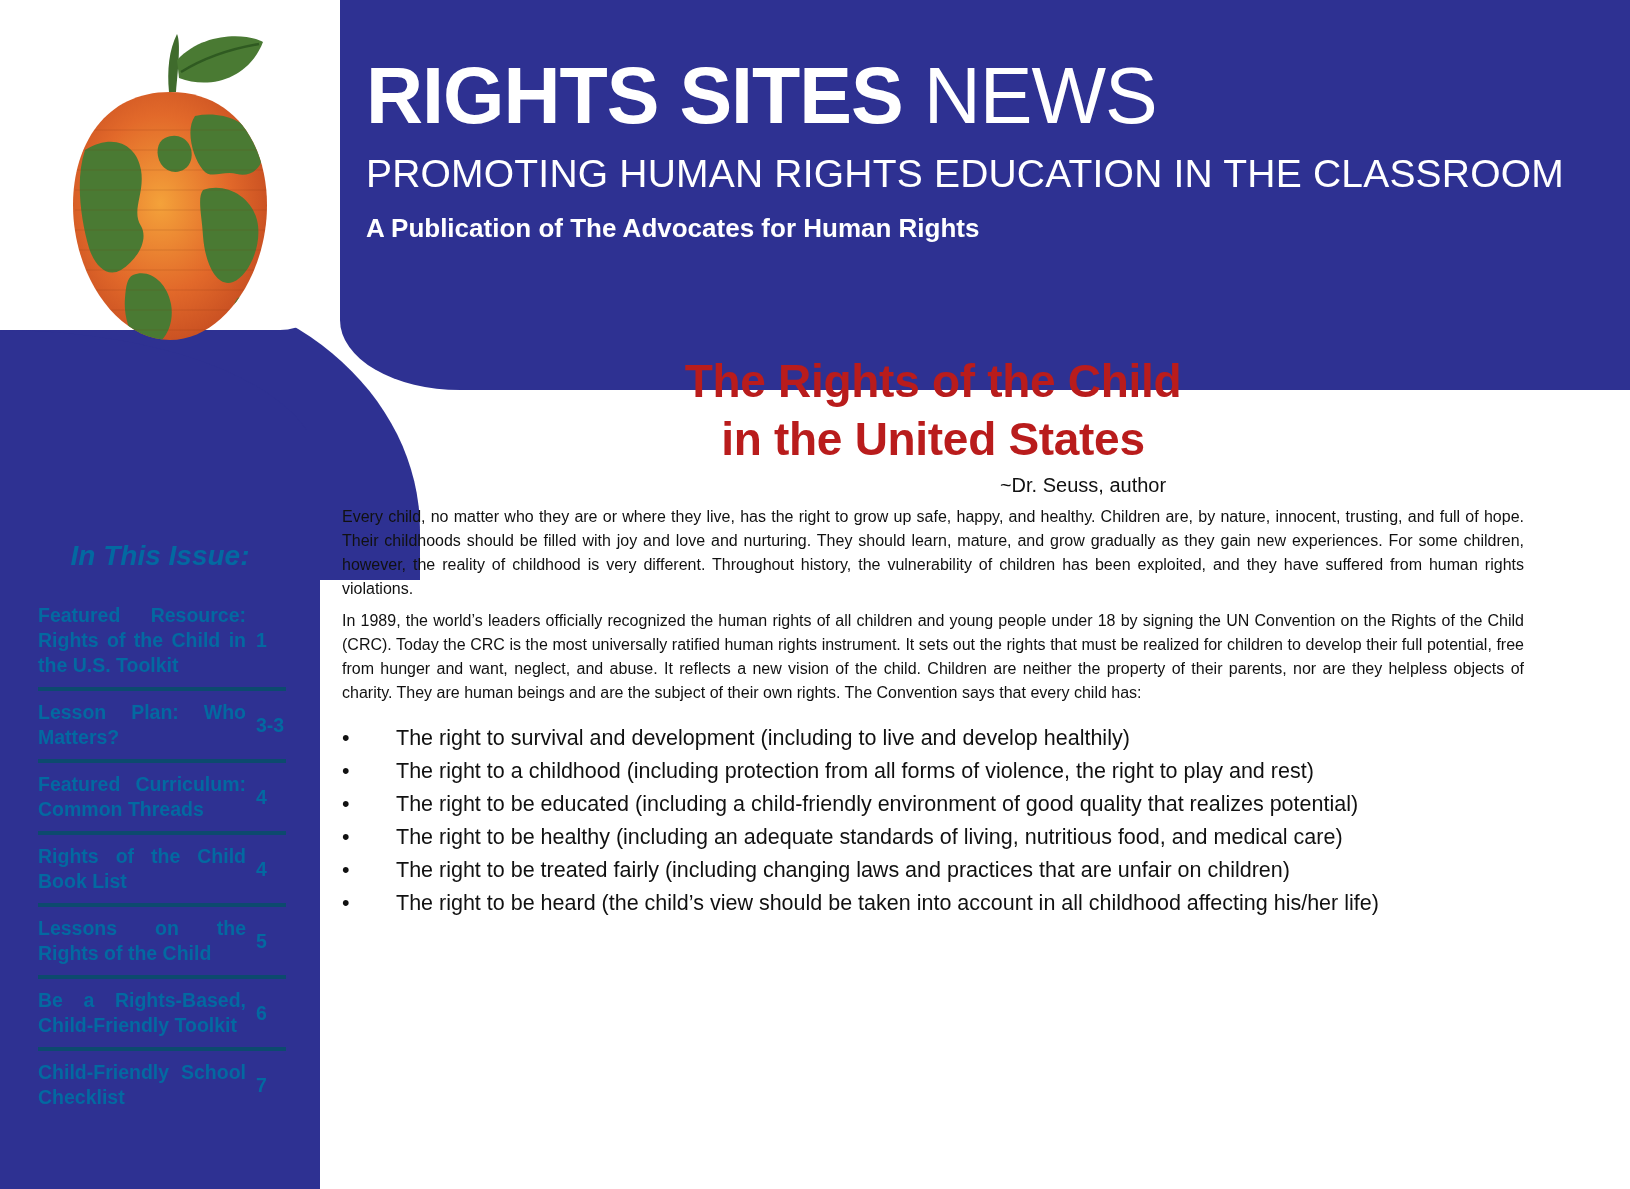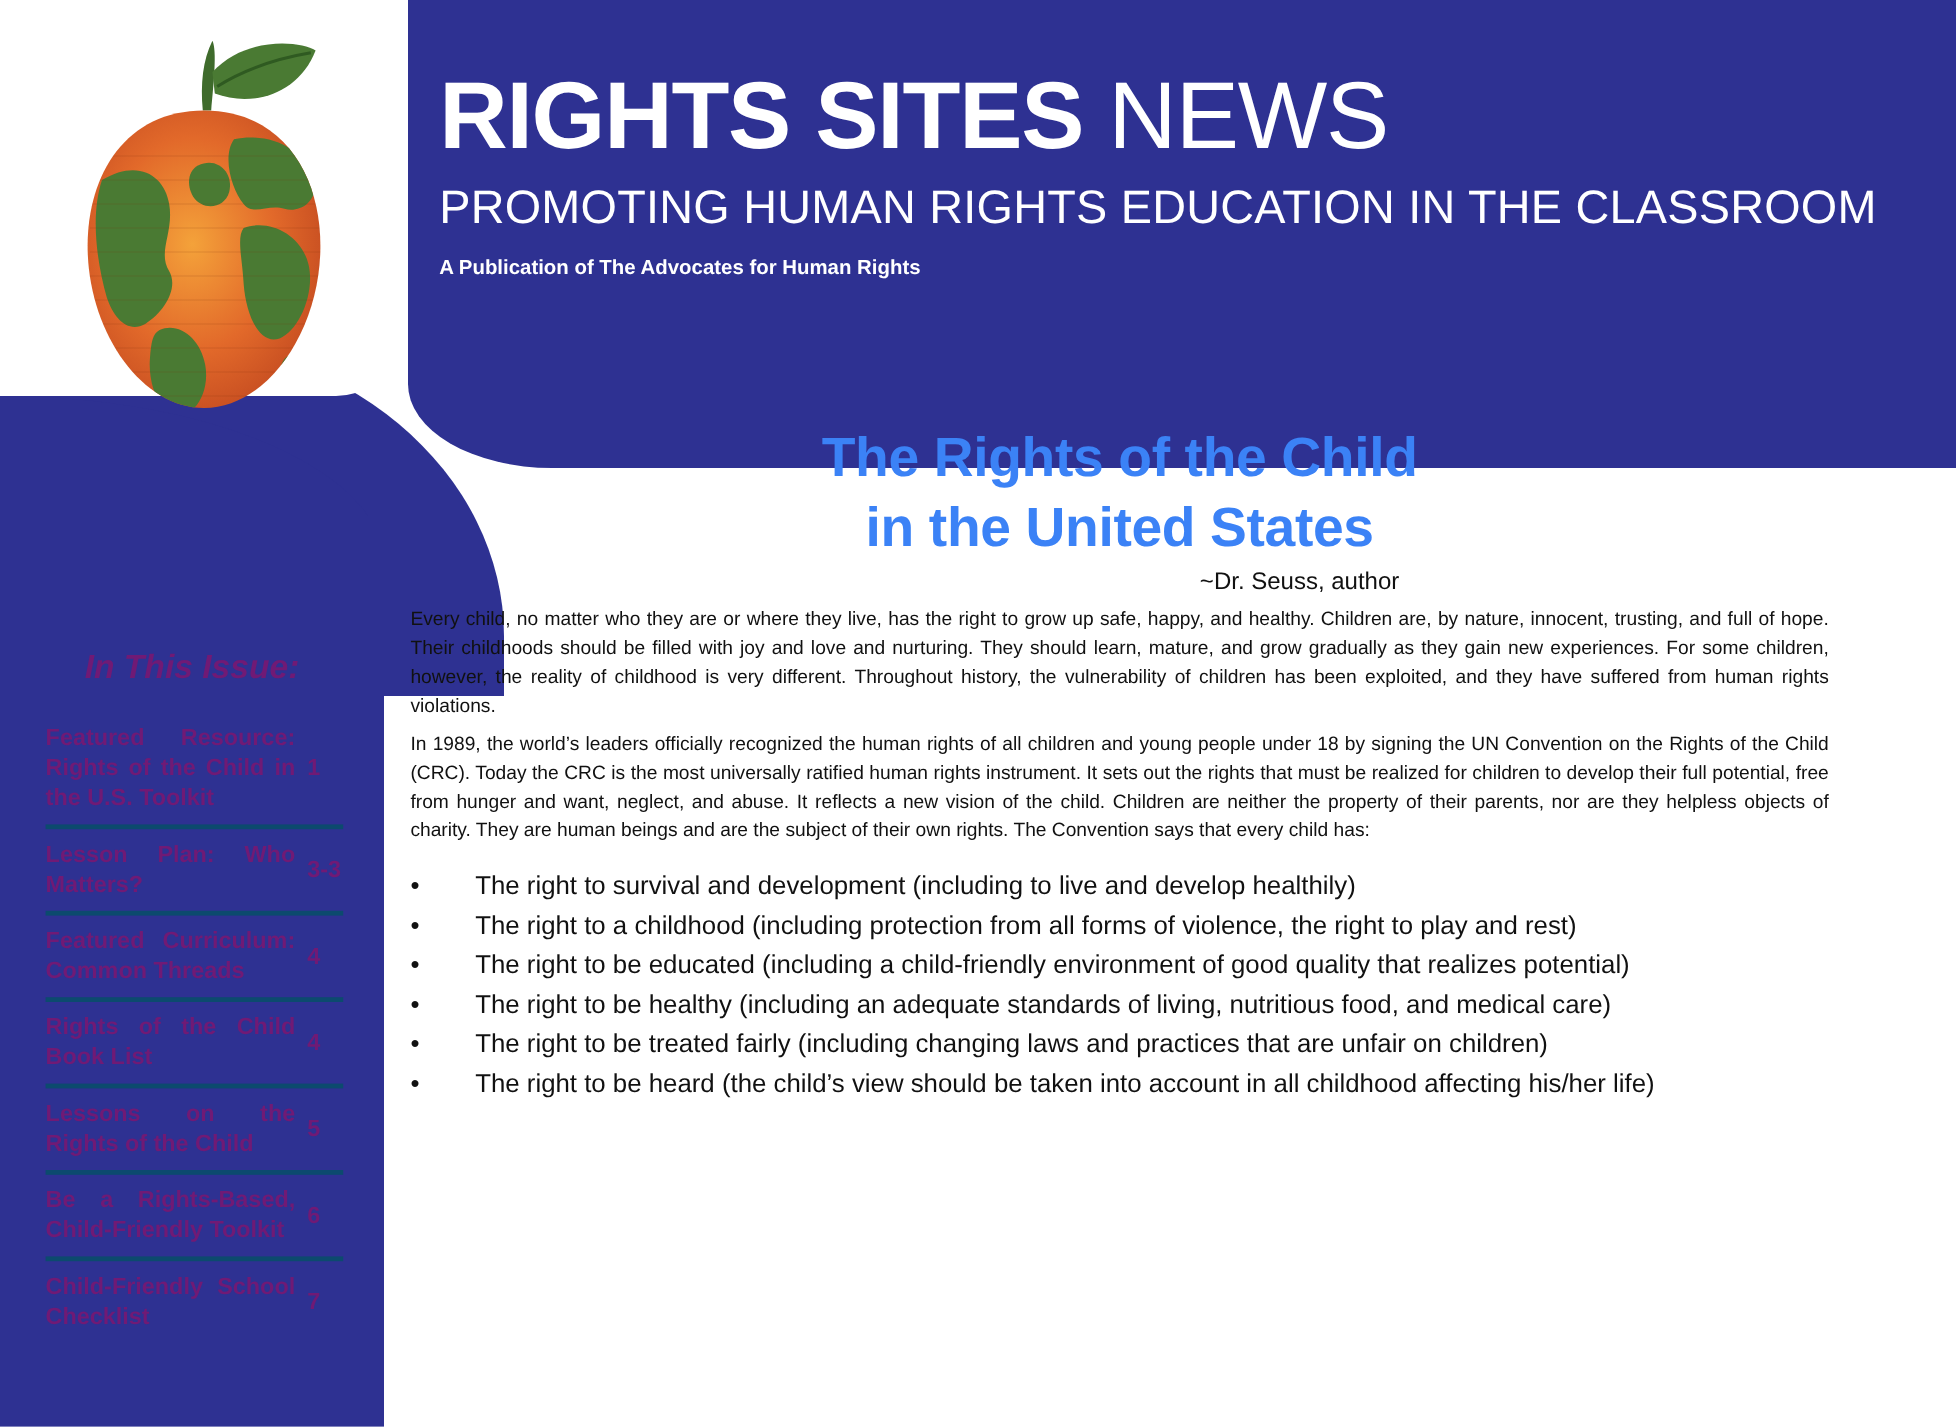--- a/index.html
+++ b/index.html
@@ -67,26 +67,26 @@
     font-size:79px;line-height:88px;letter-spacing:-1px;
     font-weight:400;
     white-space:nowrap;
   }
   .title-bold{font-weight:700;}
   .subtitle{
     font-size:39px;letter-spacing:.2px;margin-top:12px;font-weight:400;
     white-space:nowrap;
   }
   .publisher{
-    font-size:17px;margin-top:17px;font-weight:700;white-space:nowrap;
+    font-size:26px;margin-top:17px;font-weight:700;white-space:nowrap;
   }
 
   
   .issue-box{
-    position:absolute;left:0;top:540px;width:320px;z-index:6;color:#701a75;
+    position:absolute;left:0;top:540px;width:320px;z-index:6;color:#0369a1;
   }
   .issue-heading{
     text-align:center;font-size:28px;font-weight:700;font-style:italic;
     margin-bottom:22px;
   }
   .toc{
     margin:0 34px 0 38px;
   }
   .toc-row{
     display:flex;align-items:center;
@@ -99,21 +99,21 @@
   .toc-row:first-child{border-top:none;}
   .toc-label{flex:1;padding-right:10px;text-align:justify;}
   .toc-page{width:30px;text-align:left;font-weight:700;}
 
   
   .article{
     position:absolute;left:342px;top:352px;width:1182px;z-index:6;color:#111;
   }
   .headline{
     text-align:center;font-size:46px;line-height:58px;font-weight:700;
-    color:#3b82f6;letter-spacing:-.3px;
+    color:#b91c1c;letter-spacing:-.3px;
   }
   .quote{
     margin-top:28px;font-style:italic;font-size:22px;text-align:center;
     padding-left:0px;
   }
   .quote-attr{
     font-size:20px;text-align:center;margin-top:6px;padding-left:300px;
   }
   .para{
     margin-top:8px;font-size:16px;line-height:24px;text-align:justify;

